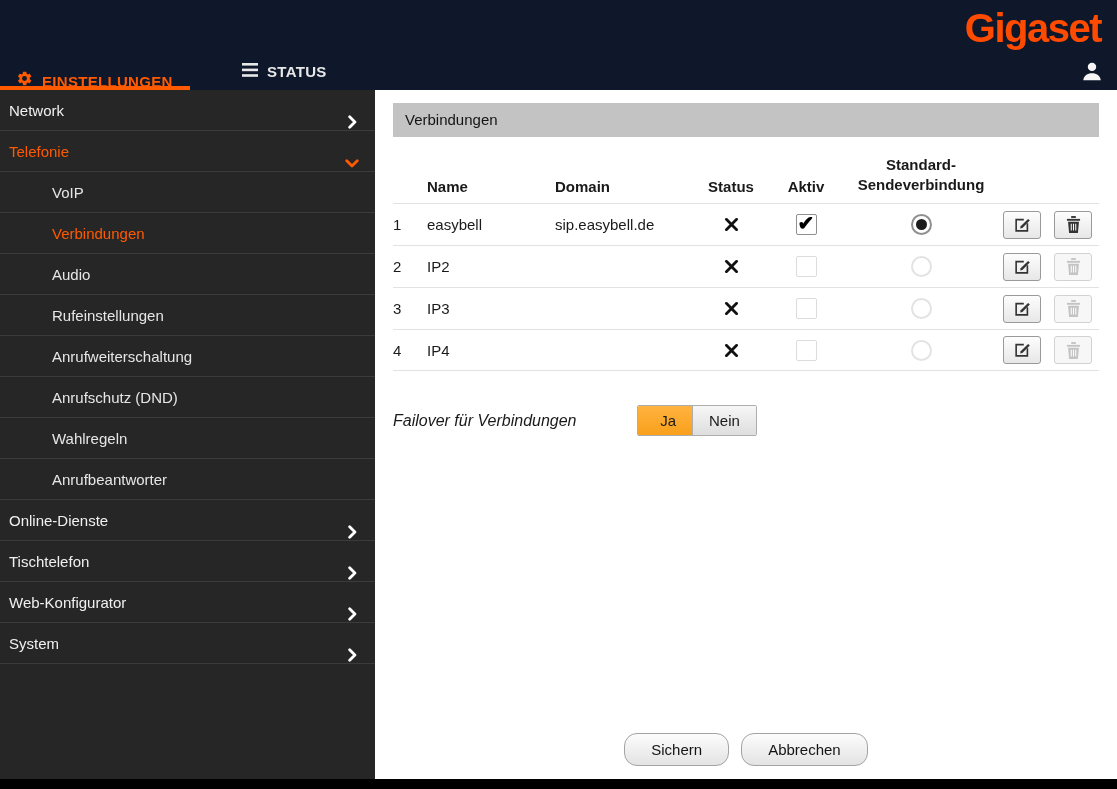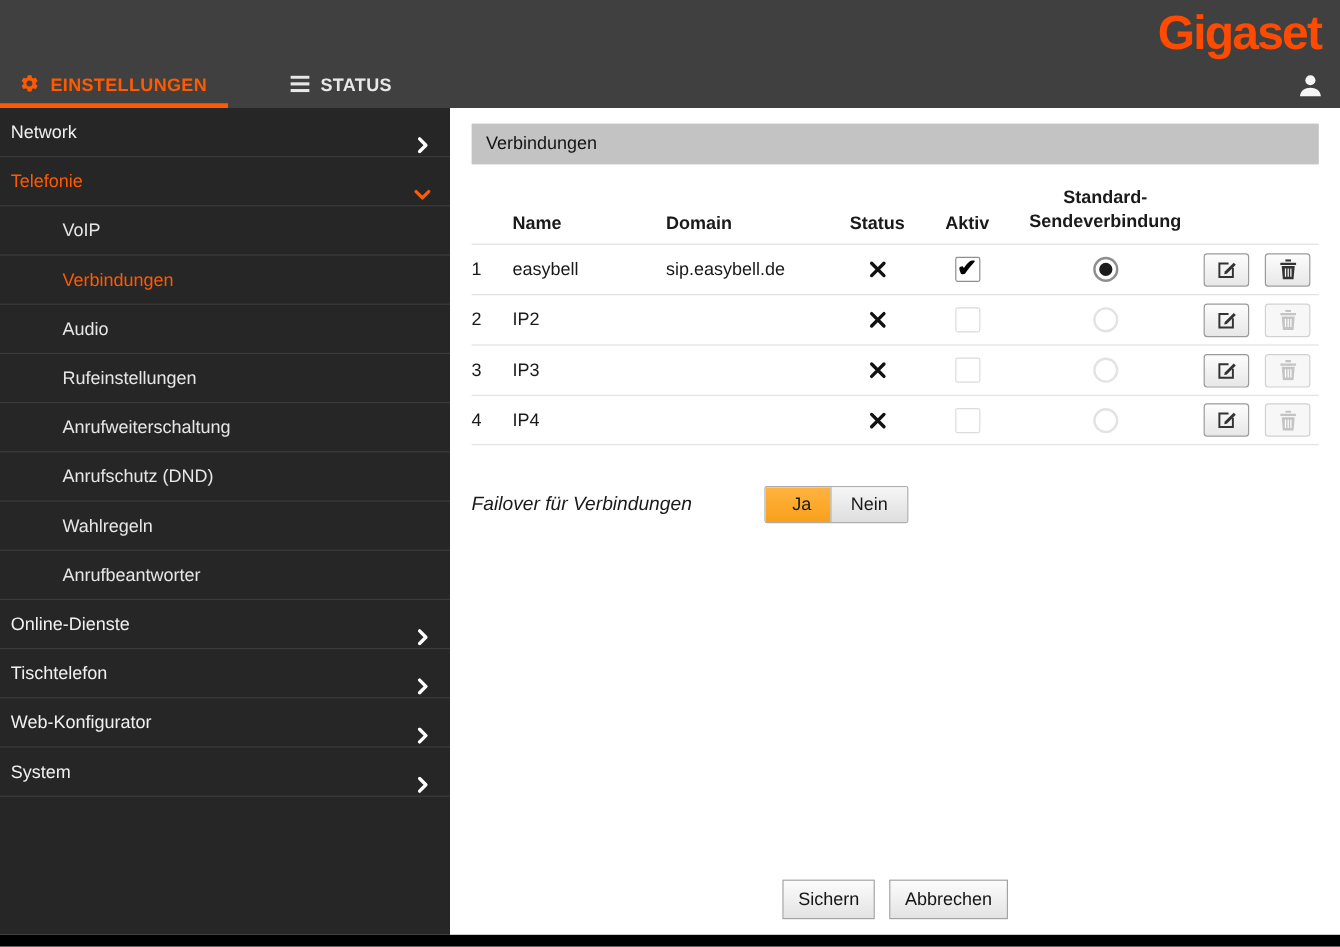--- a/index.html
+++ b/index.html
@@ -9,40 +9,41 @@
     background:#fff;
     position:relative;
     overflow:hidden;
     color:#1a1a1a;
   }
   :root { --accent:#ff5a00; --logo:#ff4b00; --toggle:#f9a01b; }
 
   
   .top-header {
     position:absolute; top:0; left:0; width:1117px; height:90px;
-    background:#404040;
+    background:#0f172a;
   }
   .logo {
     position:absolute; top:6px; right:16px;
     font-size:40px; font-weight:bold; letter-spacing:-1.5px;
     color:var(--logo);
   }
   .nav-row {
     position:absolute; left:0; bottom:0; right:0; height:37px;
     display:flex; align-items:stretch;
   }
   .nav-tab {
     display:flex; align-items:center; gap:9px;
     padding:0 16px; font-size:15px; font-weight:bold;
     color:#e8e8e8; cursor:pointer; letter-spacing:.3px;
   }
   .nav-tab.active {
     color:var(--accent);
     width:190px;
     box-shadow:inset 0 -4px 0 var(--accent);
+    align-items:flex-end;
   }
   .nav-tab.status { margin-left:36px; }
   .user-icon {
     position:absolute; right:14px; bottom:8px; width:22px; height:22px;
     cursor:pointer;
   }
 
   
   .sidebar {
     position:absolute; top:90px; left:0; width:375px; bottom:10px;
@@ -135,23 +136,23 @@
     background:linear-gradient(#ffb340, var(--toggle));
     text-align:right;
   }
 
   
   .actions {
     position:absolute; left:0; right:0; bottom:13px;
     display:flex; justify-content:center; gap:12px;
   }
   .action-btn {
-    padding:7px 12px; font-size:15px; color:#141414;
+    padding:7px 26px; font-size:15px; color:#141414;
     background:linear-gradient(#fcfcfc,#e3e3e3);
-    border:1px solid #a3a3a3; border-radius:0; cursor:pointer;
+    border:1px solid #a3a3a3; border-radius:13px; cursor:pointer;
     font-family:inherit;
   }
 
   .footer-bar {
     position:absolute; left:0; bottom:0; width:1117px; height:10px; background:#000;
   }
 </style>
 </head>
 <body>
 

